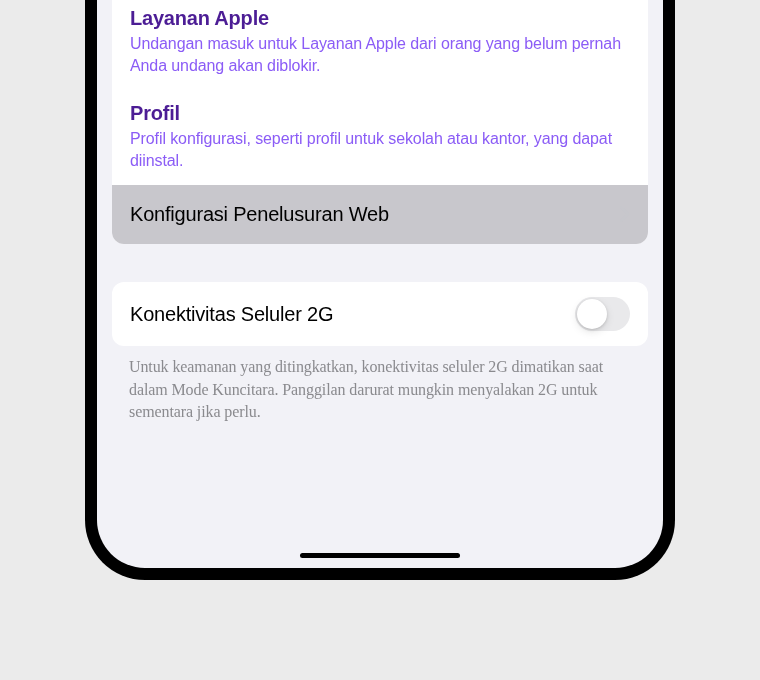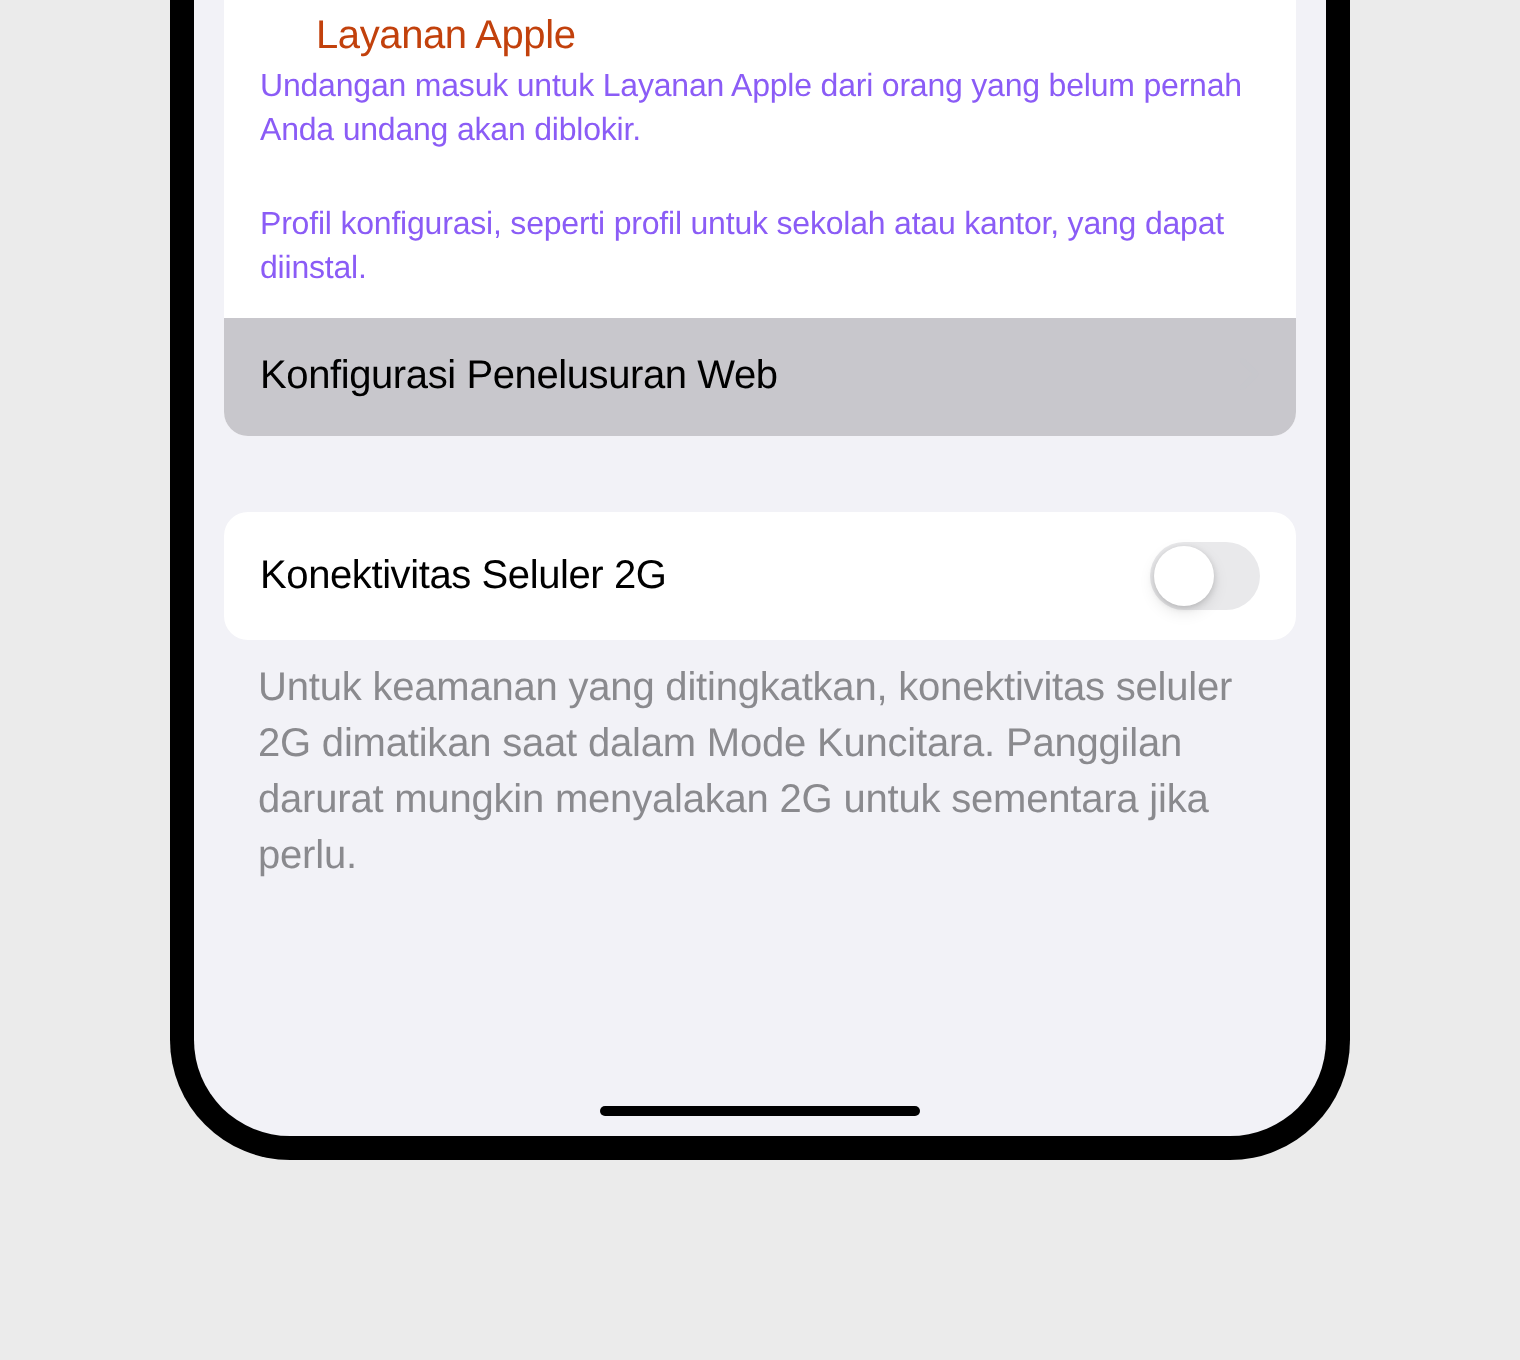--- a/index.html
+++ b/index.html
@@ -37,25 +37,24 @@
       background: #fff;
       border-radius: 0 0 12px 12px;
       margin: 0 15px 0 15px;
       overflow: hidden;
     }
     .item {
       padding: 12px 18px 14px 18px;
     }
     .item-title {
       font-size: 20px;
-      color: #c2410c;
-      font-weight: 400;
+      color: #4c1d95;
+      font-weight: 700;
       letter-spacing: -0.2px;
       margin-bottom: 3px;
-      margin-left: 28px;
     }
     .item-desc {
       font-size: 16px;
       color: #8b5cf6;
       line-height: 1.35;
       letter-spacing: -0.1px;
     }
     .nav-row {
       background: #c8c7cc;
       padding: 18px 18px;
@@ -103,24 +102,25 @@
       height: 30px;
       background: #fff;
       border-radius: 50%;
       position: absolute;
       top: 2px;
       left: 2px;
       box-shadow: 0 1px 3px rgba(0,0,0,0.15), 0 3px 8px rgba(0,0,0,0.1);
     }
     .footer-text {
       margin: 10px 32px 0 32px;
-      font-size: 20px;
+      font-size: 16px;
       color: #8a8a8e;
       line-height: 1.4;
       letter-spacing: -0.1px;
+      font-family: Liberation Serif, serif;
     }
     .home-indicator {
       position: absolute;
       bottom: 10px;
       left: 50%;
       transform: translateX(-50%);
       width: 160px;
       height: 5px;
       background: #000;
       border-radius: 3px;
@@ -131,20 +131,21 @@
 
 <div class="phone-frame">
   <div class="phone-inner">
 
     <div class="section-white">
       <div class="item">
         <div class="item-title">Layanan Apple</div>
         <div class="item-desc">Undangan masuk untuk Layanan Apple dari orang yang belum pernah Anda undang akan diblokir.</div>
       </div>
       <div class="item">
+        <div class="item-title">Profil</div>
         <div class="item-desc">Profil konfigurasi, seperti profil untuk sekolah atau kantor, yang dapat diinstal.</div>
       </div>
       <div class="nav-row">
         <div class="nav-title">Konfigurasi Penelusuran Web</div>
         <span class="chevron">
           <svg width="10" height="16" viewBox="0 0 10 16" fill="none">
             <path d="M1 1L8 8L1 15" stroke="#c7c7cc" stroke-width="2.5" stroke-linecap="round" stroke-linejoin="round"></path>
           </svg>
         </span>
       </div>

